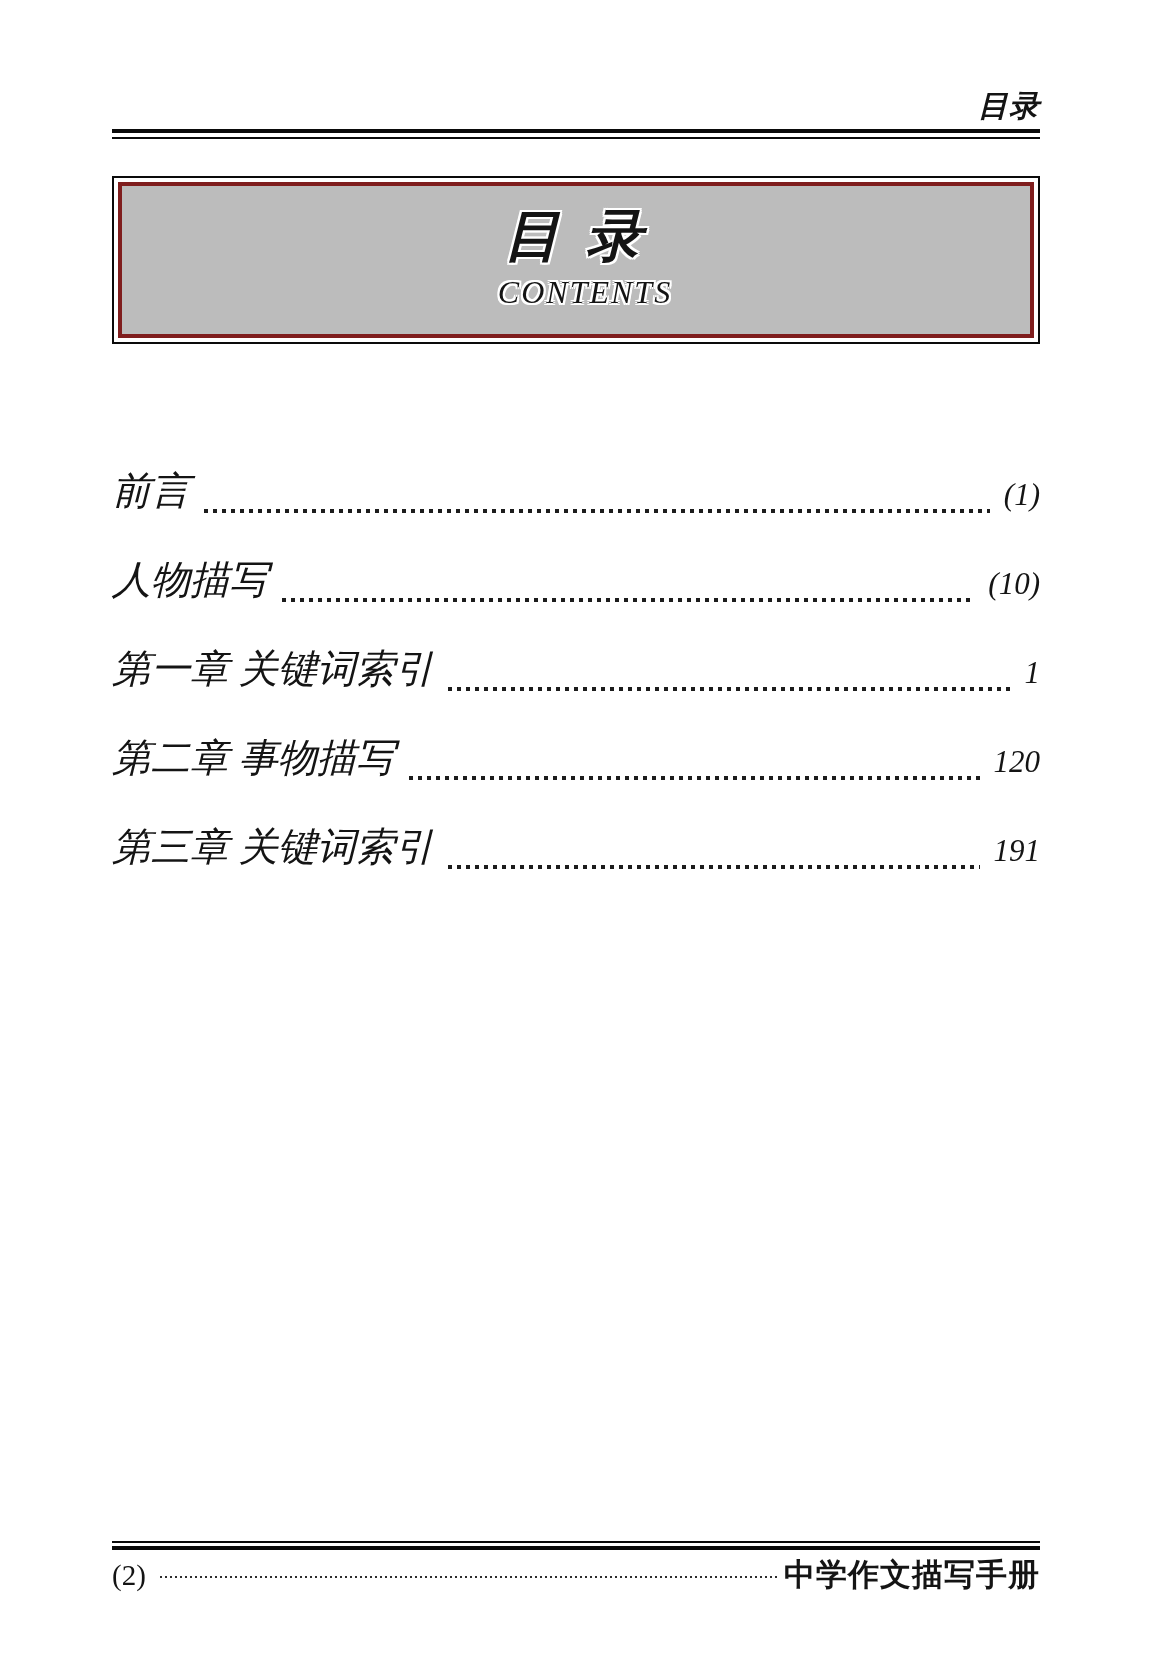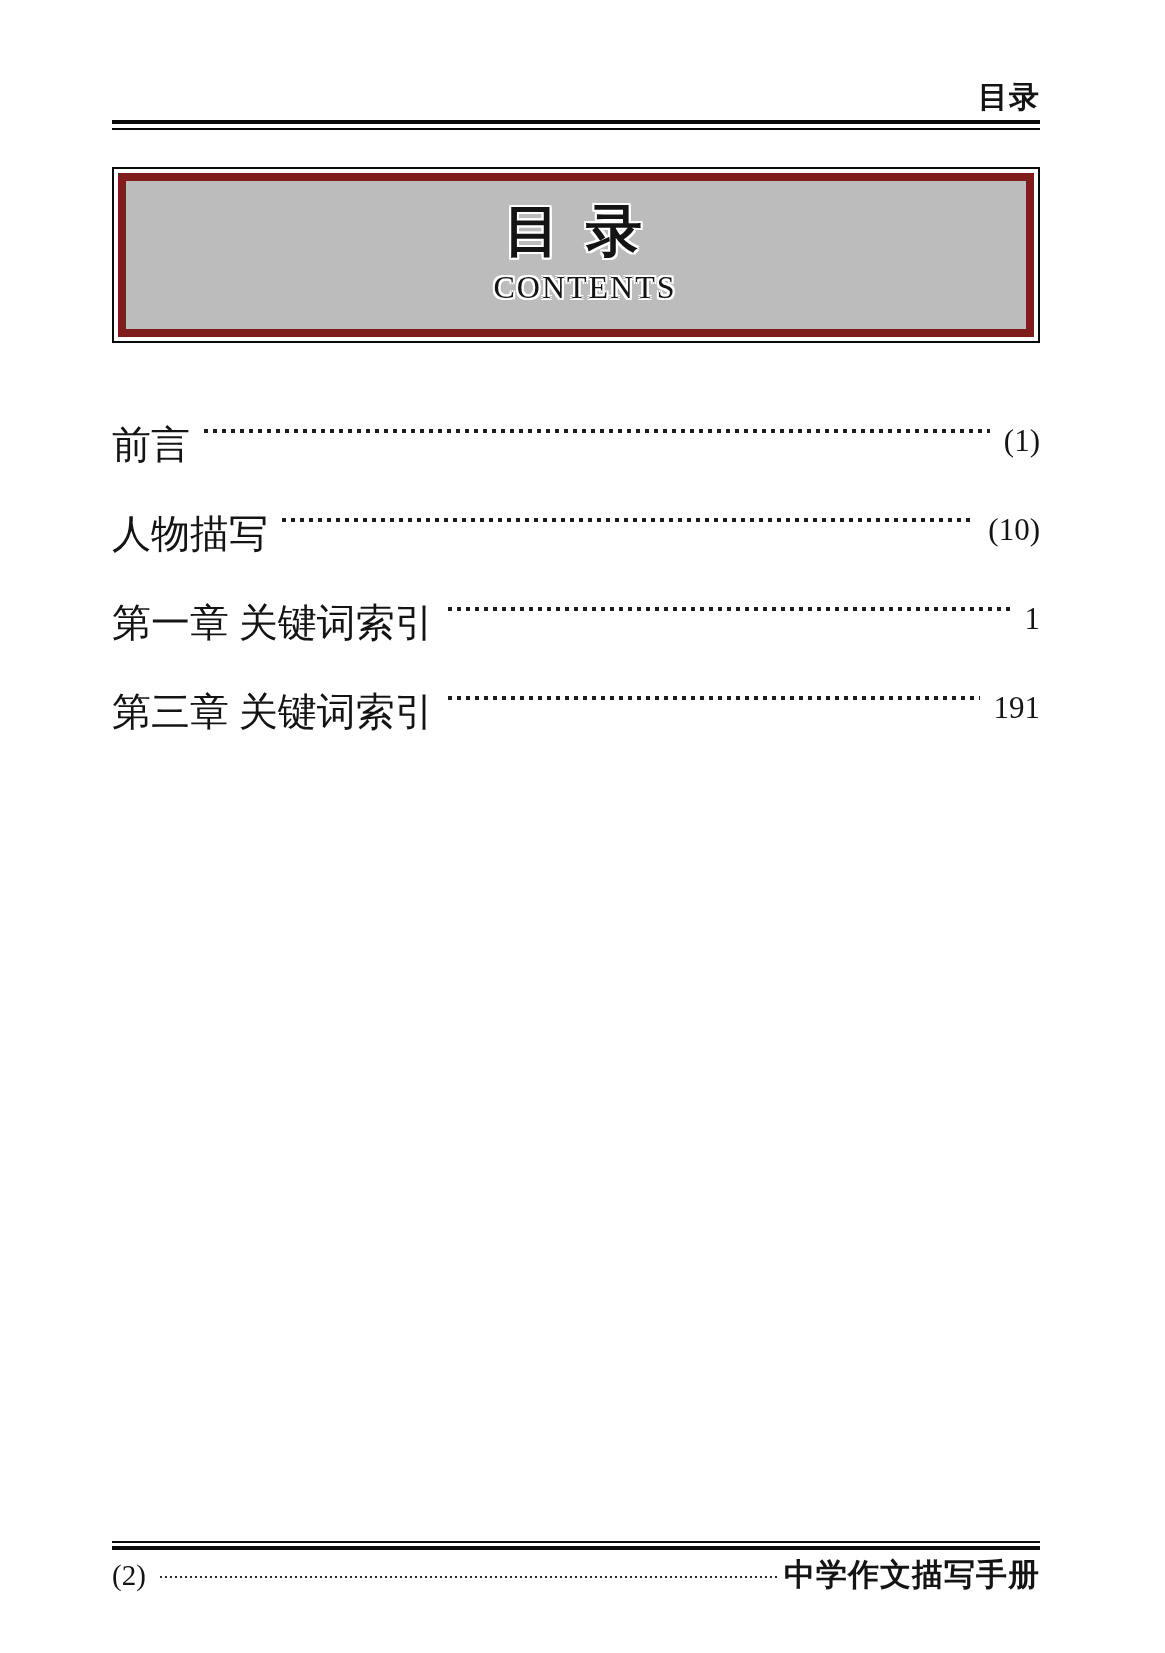--- a/index.html
+++ b/index.html
@@ -12,21 +12,21 @@
     color: #141414;
     overflow: hidden;
   }
   .content-col {
     position: absolute;
     left: 112px;
     width: 928px;
   }
 
   
-  .page-header { top: 0; }
+  .page-header { top: 9px; font-style: italic; }
   .running-title {
     text-align: right;
     font-family: "Liberation Sans", "DejaVu Sans", sans-serif;
     font-weight: bold;
     font-size: 30px;
     letter-spacing: 1px;
     padding-top: 80px;
     line-height: 34px;
   }
   .rule { width: 100%; background: #0a0a0a; }
@@ -36,21 +36,21 @@
   .header-rules .rule-b { height: 2px; }
 
   
   .title-box-outer {
     margin-top: 37px;
     border: 2px solid #0a0a0a;
     padding: 4px;
     background: #ffffff;
   }
   .title-box-inner {
-    border: 8px solid #7f1d1d;
+    border: 4px solid #7f1d1d;
     background: #bcbcbc;
     text-align: center;
     padding: 20px 0 24px 0;
   }
   .halo {
     text-shadow:
       -2px -2px 0 #ffffff, 2px -2px 0 #ffffff,
       -2px  2px 0 #ffffff, 2px  2px 0 #ffffff,
       -2px  0   0 #ffffff, 2px  0   0 #ffffff,
        0   -2px 0 #ffffff, 0    2px 0 #ffffff;
@@ -68,21 +68,21 @@
     letter-spacing: 2px;
     font-weight: normal;
     margin-left: 18px;
   }
 
   
   .toc { margin-top: 80px; }
   .toc-row {
     height: 89px;
     display: flex;
-    align-items: flex-start;
+    align-items: flex-end;
   }
   .toc-label {
     font-size: 39px;
     line-height: 44px;
     white-space: nowrap;
     flex: 0 0 auto;
   }
   .toc-dots {
     flex: 1 1 auto;
     height: 4px;
@@ -164,20 +164,25 @@
       <span class="toc-dots"></span>
       <span class="toc-page">(10)</span>
     </div>
 
     <div class="toc-row">
       <span class="toc-label">第一章 关键词索引</span>
       <span class="toc-dots"></span>
       <span class="toc-page">1</span>
     </div>
 
+    <div class="toc-row">
+      <span class="toc-label">第二章 事物描写</span>
+      <span class="toc-dots"></span>
+      <span class="toc-page">120</span>
+    </div>
 
     <div class="toc-row">
       <span class="toc-label">第三章 关键词索引</span>
       <span class="toc-dots"></span>
       <span class="toc-page">191</span>
     </div>
 
 
   </div>
 </div>

